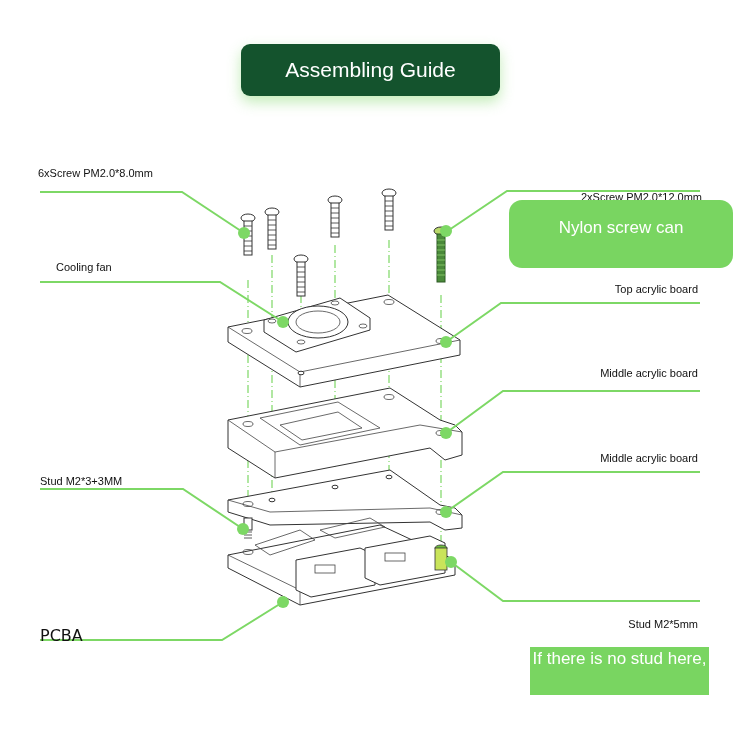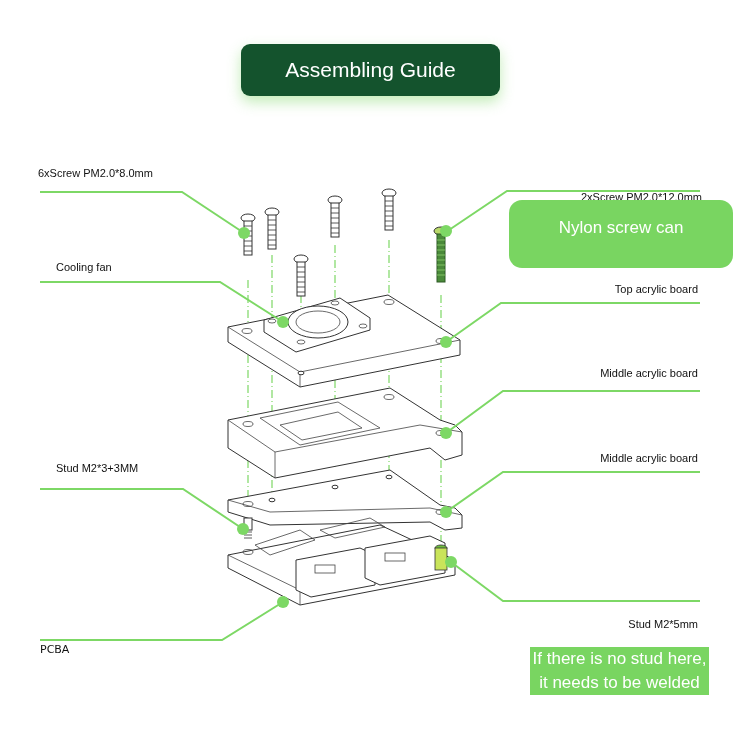--- a/index.html
+++ b/index.html
@@ -211,19 +211,18 @@
 
 <div class="lbl" style="left:38px;top:168px;">6xScrew PM2.0*8.0mm</div>
 <div class="lbl" style="right:48px;top:192px;">2xScrew PM2.0*12.0mm</div>
 <div class="note" style="left:509px;top:200px;width:224px;height:52px;padding-top:16px;border-radius:13px;">
   <div>Nylon screw can</div>
 </div>
 <div class="lbl" style="left:56px;top:262px;">Cooling fan</div>
 <div class="lbl" style="right:52px;top:284px;">Top acrylic board</div>
 <div class="lbl" style="right:52px;top:368px;">Middle acrylic board</div>
 <div class="lbl" style="right:52px;top:453px;">Middle acrylic board</div>
-<div class="lbl" style="left:40px;top:463px;margin-left:16px;">Stud M2*3+3MM</div>
+<div class="lbl" style="left:40px;top:476px;">Stud M2*3+3MM</div>
 <div class="lbl" style="right:52px;top:619px;">Stud M2*5mm</div>
 <div class="note" style="left:530px;top:612px;width:179px;height:48px;margin-top:35px;">
   <div>If there is no stud here,</div>
-  <div>it needs to be welded</div>
 </div>
-<div class="lbl" style="left:40px;top:644px;font-family:'DejaVu Sans',sans-serif;font-size:11px;">PCBA</div>
+<div class="lbl" style="left:40px;top:628px;font-family:'DejaVu Sans',sans-serif;font-size:16px;">PCBA</div>
 
 </body></html>

